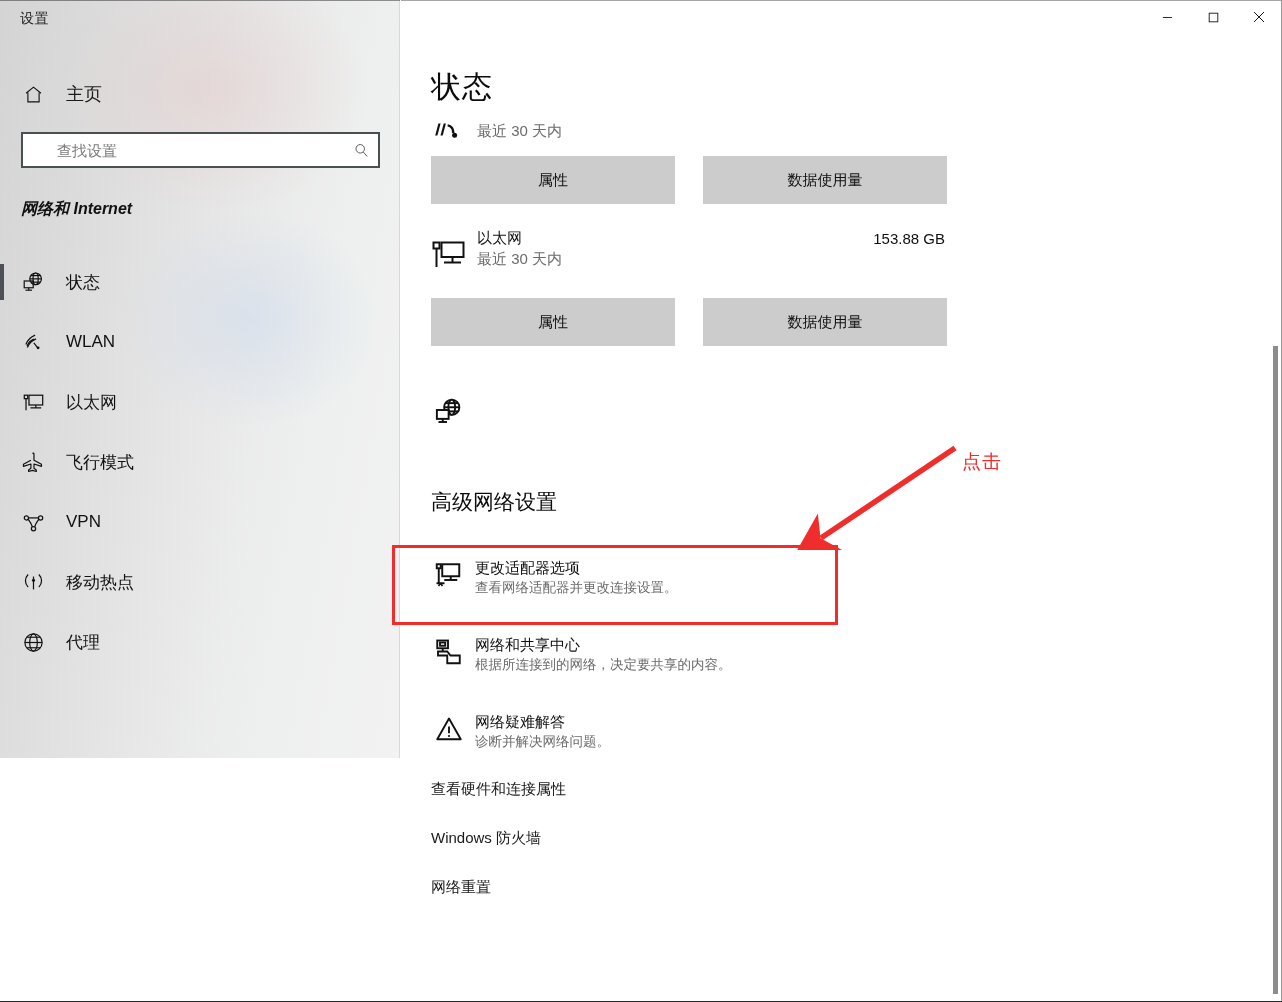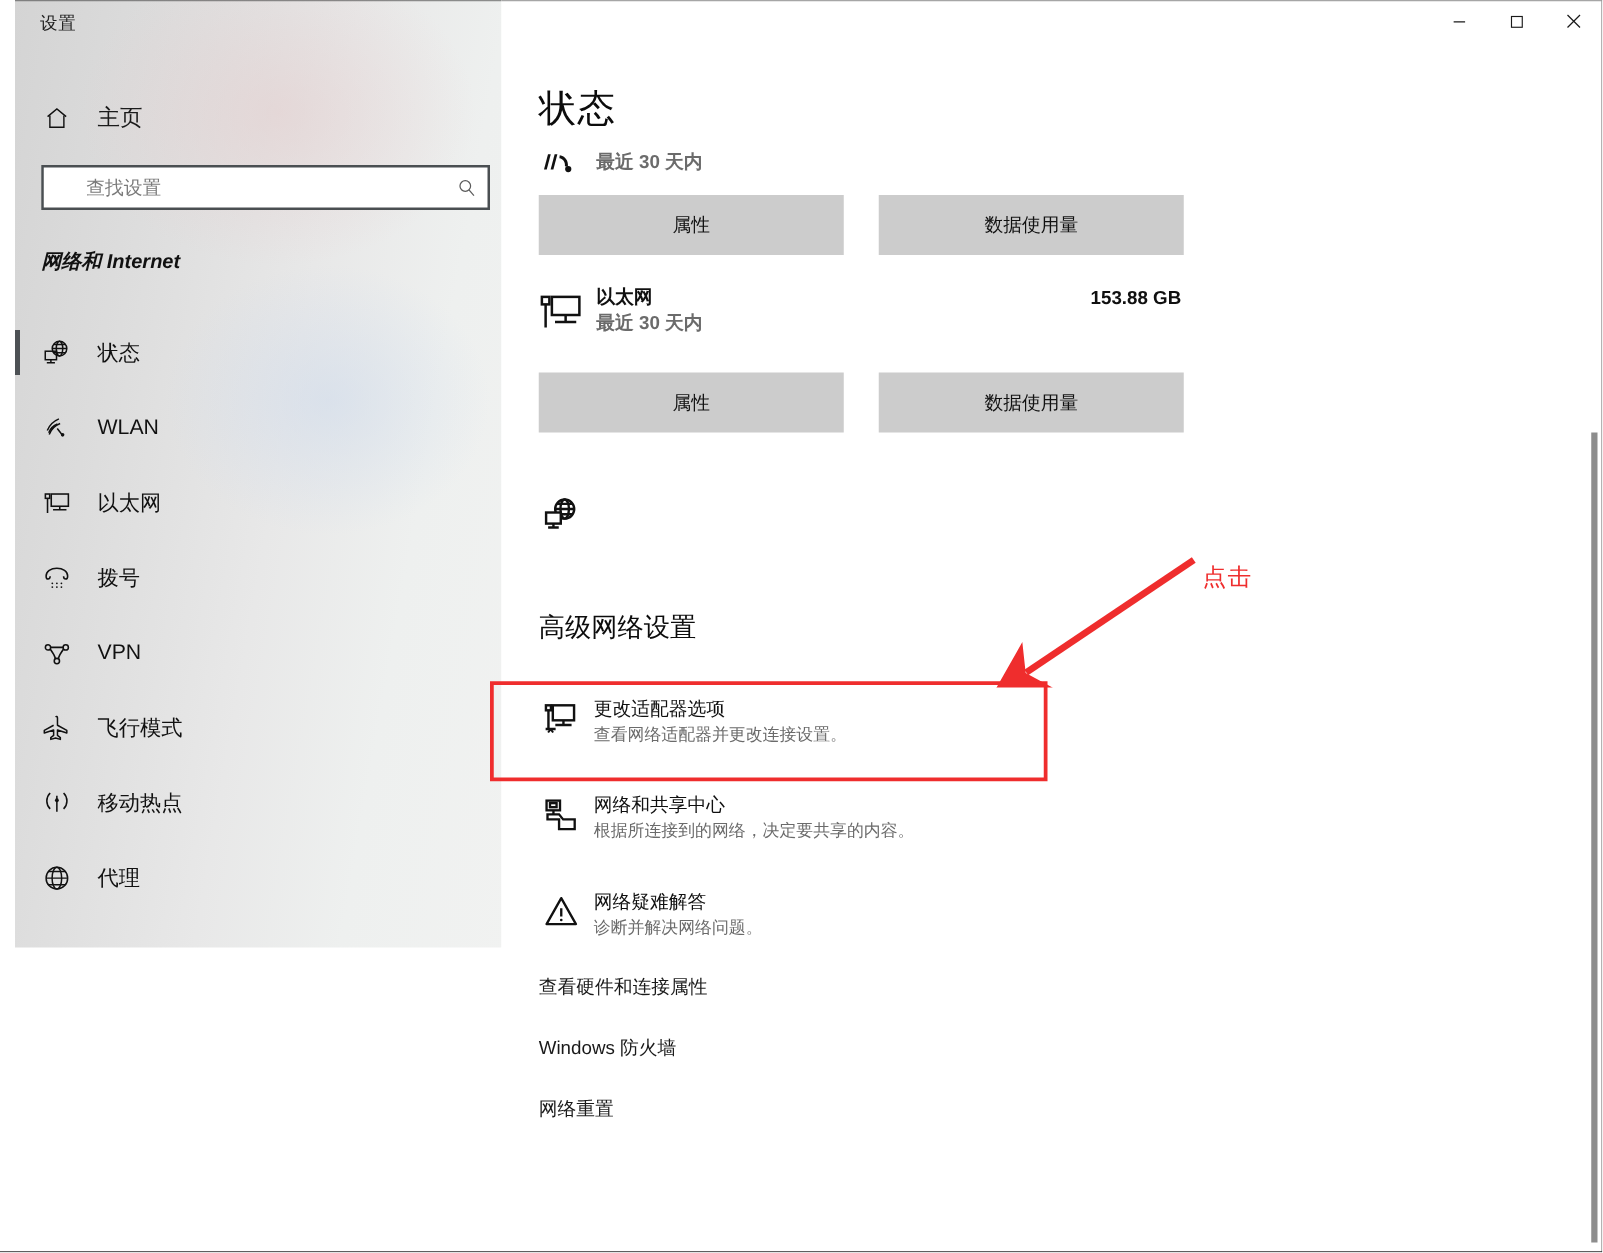--- a/index.html
+++ b/index.html
@@ -29,21 +29,21 @@
     content: "";
     position: absolute;
     left: 0; bottom: 0; right: 0;
     height: 1px;
     background: #2b2b2b;
   }
 
   
   #sidebar {
     position: absolute;
-    left: 12px; top: 0;
+    left: 0; top: 0;
     width: 400px;
     height: 758px;
     background:
       radial-gradient(ellipse 220px 170px at 210px 90px, rgba(228,205,205,0.55) 0%, rgba(228,205,205,0) 72%),
       radial-gradient(ellipse 180px 150px at 250px 320px, rgba(205,218,236,0.55) 0%, rgba(205,218,236,0) 72%),
       linear-gradient(100deg, #d4d4d4 0%, #dcdcdc 22%, #e8e8e8 52%, #eef0ef 74%, #f1f2f1 100%);
     border-right: 1px solid #d8d8d8;
     box-sizing: border-box;
   }
   #sidebar-top-edge {
@@ -185,22 +185,21 @@
     font-weight: normal;
     color: #0c0c0c;
     letter-spacing: 1px;
   }
 
   
   .net-block { position: absolute; left: 0; width: 881px; }
   .net-head {
     position: relative;
     display: flex;
-    align-items: center;
-    font-weight: bold;
+    align-items: flex-end;
   }
   .net-ico {
     width: 52px;
     margin-left: 22px;
     display: flex;
     justify-content: center;
     align-items: flex-start;
     padding-top: 2px;
   }
   .net-texts { margin-left: 2px; }
@@ -406,61 +405,44 @@
             <rect x="2.4" y="4.4" width="3.6" height="3.6"></rect>
             <rect x="7.3" y="4.4" width="14.3" height="10.2"></rect>
             <line x1="4.2" y1="8" x2="4.2" y2="20.2"></line>
             <line x1="14.4" y1="14.6" x2="14.4" y2="17.6"></line>
             <line x1="8.8" y1="17.6" x2="20" y2="17.6"></line>
           </svg>
         </span>
         <span class="nav-label">以太网</span>
       </div>
 
+
       <div class="nav-item">
 
         <span class="nav-ico">
-          <svg width="23" height="23" viewBox="0 0 24 24" fill="none" stroke="#111" stroke-width="1.3">
-            <path d="M3 10.2c0-4 4-6.4 9-6.4s9 2.4 9 6.4"></path>
-            <path d="M3 10.2c0 1.6.5 2.6 1.6 2.6 1.2 0 1.8-1 1.8-2.3"></path>
-            <path d="M21 10.2c0 1.6-.5 2.6-1.6 2.6-1.2 0-1.8-1-1.8-2.3"></path>
-            <circle cx="8.2" cy="16.3" r=".75" fill="#111" stroke="none"></circle>
-            <circle cx="12" cy="16.3" r=".75" fill="#111" stroke="none"></circle>
-            <circle cx="15.8" cy="16.3" r=".75" fill="#111" stroke="none"></circle>
-            <circle cx="8.2" cy="19.5" r=".75" fill="#111" stroke="none"></circle>
-            <circle cx="12" cy="19.5" r=".75" fill="#111" stroke="none"></circle>
-            <circle cx="15.8" cy="19.5" r=".75" fill="#111" stroke="none"></circle>
-          </svg>
-        </span>
-        <span class="nav-label">拨号</span>
+          <svg width="23" height="23" viewBox="0 0 24 24" fill="none" stroke="#111" stroke-width="1.25" stroke-linejoin="round">
+            <path d="M10.9 2.6c.7-.7 1.6-.4 1.6.7v6.3l7.8 4.3v2.1l-7.8-2.4v4.5l2.4 1.8v1.5l-4-1.2-4 1.2v-1.5l2.4-1.8v-4.5l-7.8 2.4v-2.1l7.8-4.3"></path>
+          </svg>
+        </span>
+        <span class="nav-label">飞行模式</span>
       </div>
 
       <div class="nav-item">
 
         <span class="nav-ico">
           <svg width="23" height="23" viewBox="0 0 24 24" fill="none" stroke="#111" stroke-width="1.3">
             <circle cx="4.6" cy="7.2" r="2.2"></circle>
             <circle cx="19.4" cy="7.2" r="2.2"></circle>
             <circle cx="12" cy="18.6" r="2.2"></circle>
             <path d="M6.4 8.6c2.2 3 3.7 5.6 4.4 7.9"></path>
             <path d="M17.6 8.6c-2.2 3-3.7 5.6-4.4 7.9"></path>
             <path d="M6.8 7.2h10.4"></path>
           </svg>
         </span>
         <span class="nav-label">VPN</span>
-      </div>
-
-      <div class="nav-item">
-
-        <span class="nav-ico">
-          <svg width="23" height="23" viewBox="0 0 24 24" fill="none" stroke="#111" stroke-width="1.25" stroke-linejoin="round">
-            <path d="M10.9 2.6c.7-.7 1.6-.4 1.6.7v6.3l7.8 4.3v2.1l-7.8-2.4v4.5l2.4 1.8v1.5l-4-1.2-4 1.2v-1.5l2.4-1.8v-4.5l-7.8 2.4v-2.1l7.8-4.3"></path>
-          </svg>
-        </span>
-        <span class="nav-label">飞行模式</span>
       </div>
 
       <div class="nav-item">
 
         <span class="nav-ico">
           <svg width="23" height="23" viewBox="0 0 24 24" fill="none" stroke="#111" stroke-width="1.3">
             <path d="M6.4 3.6C4.6 5.4 3.6 7.6 3.6 10.2s1 4.8 2.8 6.6"></path>
             <path d="M17.6 3.6c1.8 1.8 2.8 4 2.8 6.6s-1 4.8-2.8 6.6"></path>
             <path d="M12 5.8v13.4"></path>
             <circle cx="12" cy="9.6" r="1.6" fill="#111" stroke="none"></circle>

